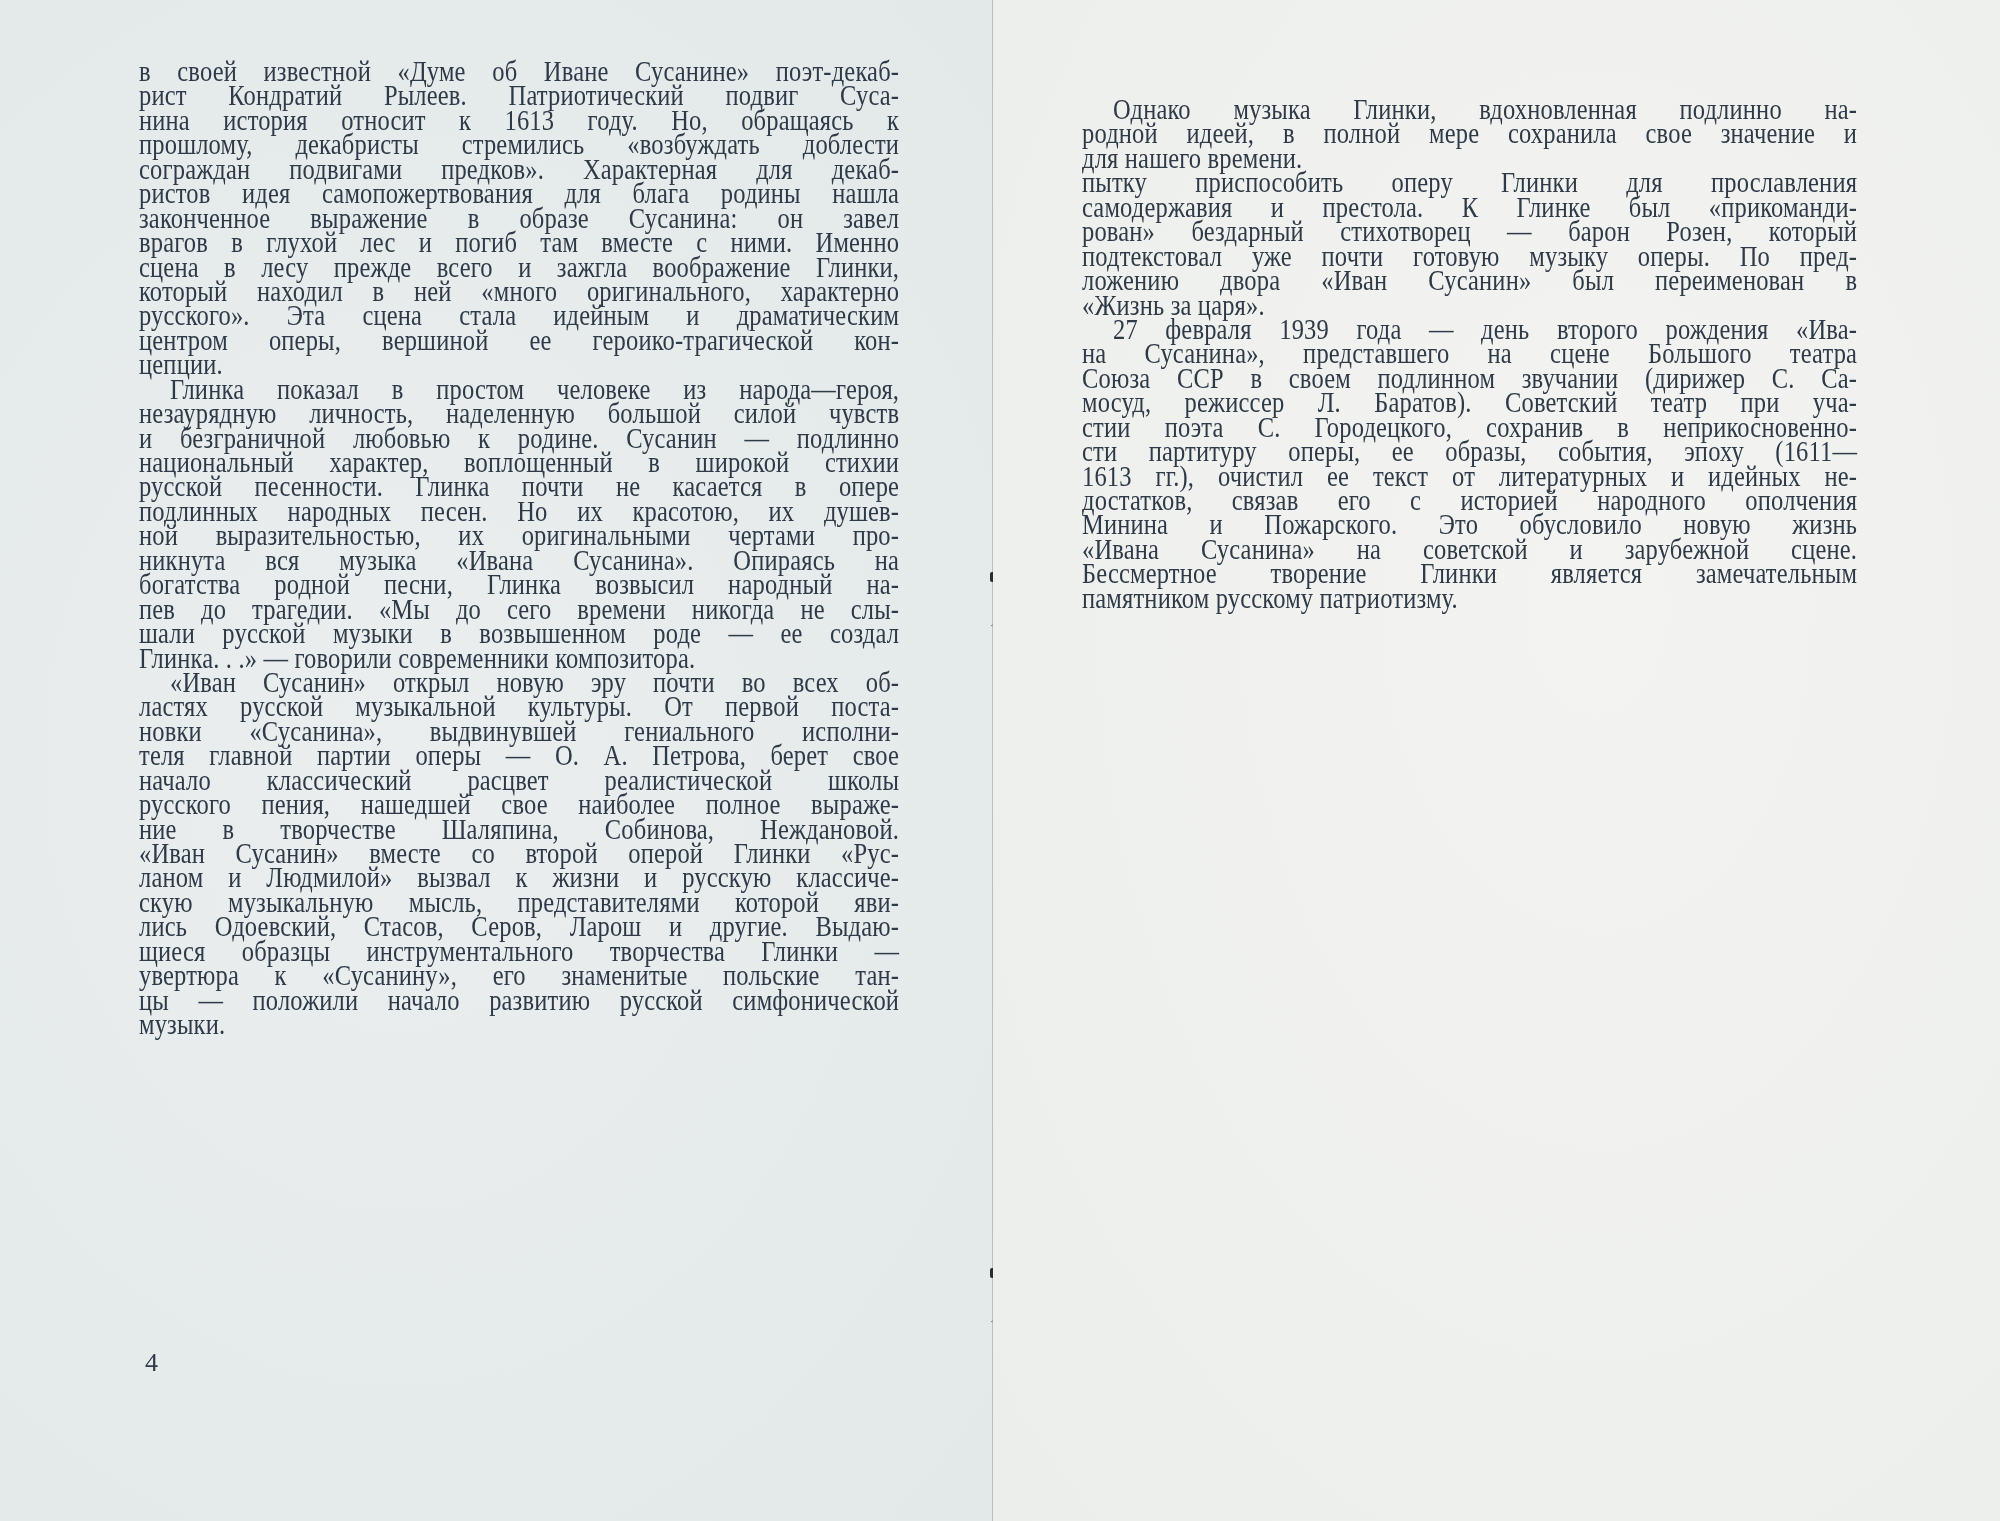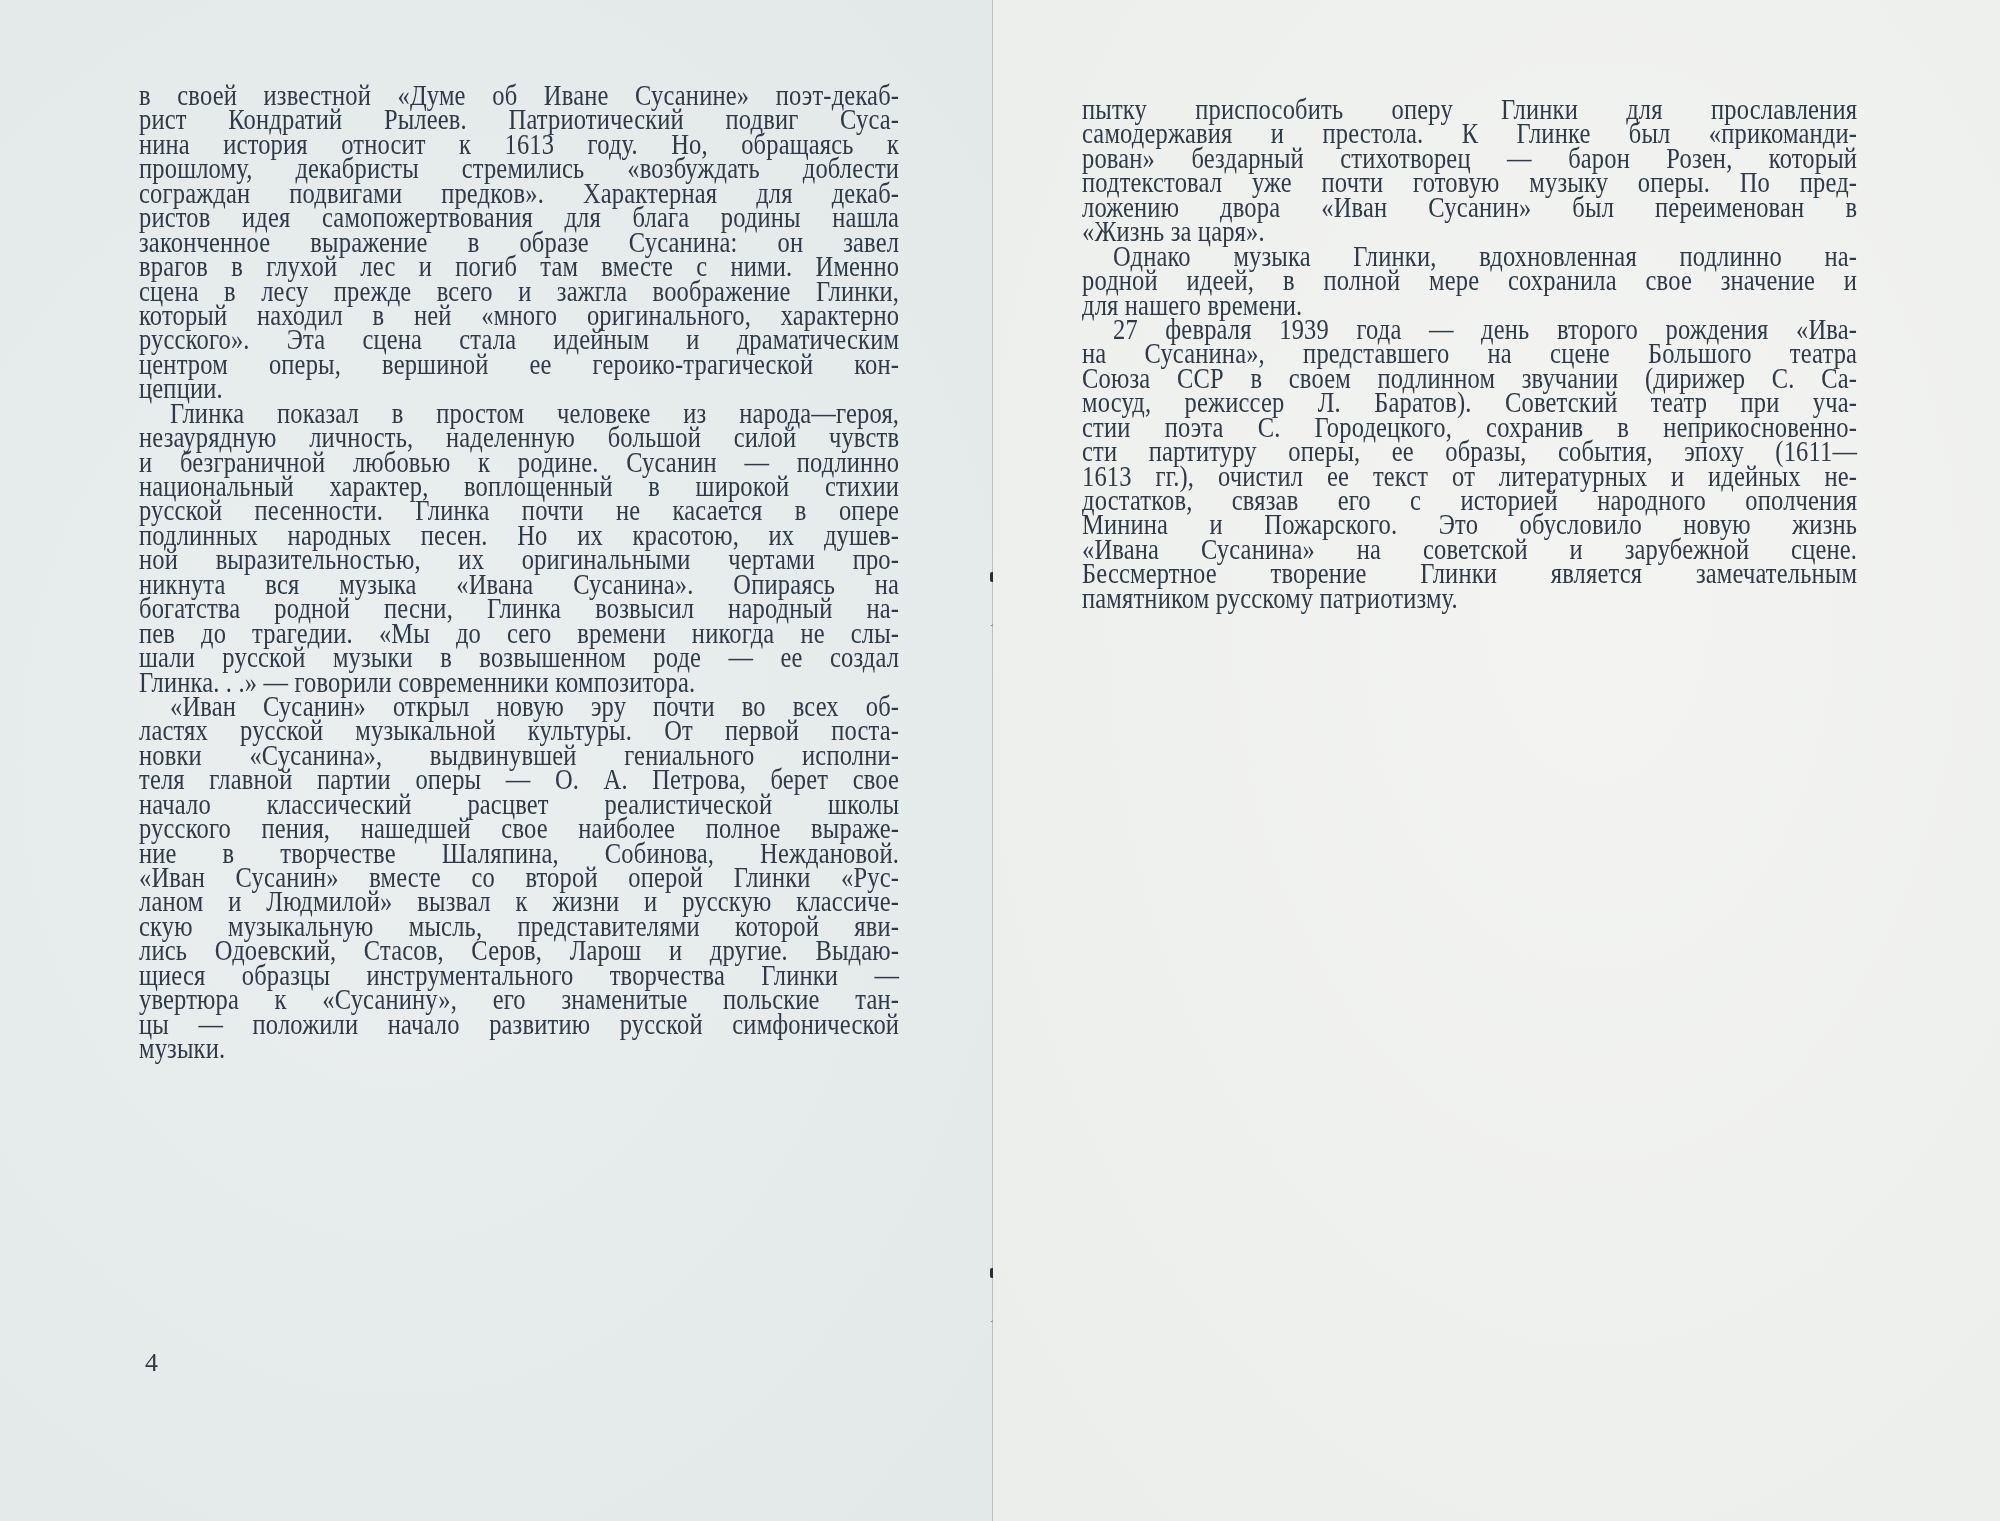--- a/index.html
+++ b/index.html
@@ -59,21 +59,21 @@
     .text-block {
       position: absolute;
       font-family: "Liberation Serif", "DejaVu Serif", serif;
       color: #2f3a48;
       font-size: 28.5px;
       line-height: 24.45px;
       letter-spacing: 0.2px;
     }
     .text-left {
       left: 139px;
-      top: 84px;
+      top: 60px;
       width: 760px;
     }
     .text-right {
       left: 1082px;
       top: 98px;
       width: 775px;
     }
     .line {
       display: block;
       height: 24.45px;
@@ -155,31 +155,31 @@
     <div class="page-number">4</div>
   </div>
   <div class="gutter-line"></div>
   <div class="staple" style="top:572px"></div>
   <div class="staple-mark" style="top:622px"></div>
   <div class="staple" style="top:1268px"></div>
   <div class="staple-mark" style="top:1318px"></div>
   <div class="page page-right">
     <div class="text-block text-right" id="right-text" style="left:89px">
         <div>
+          <span class="line indent">Однако музыка Глинки, вдохновленная подлинно на-</span>
+          <span class="line">родной идеей, в полной мере сохранила свое значение и</span>
+          <span class="line last">для нашего времени.</span>
+        </div>
+        <div>
           <span class="line">пытку приспособить оперу Глинки для прославления</span>
           <span class="line">самодержавия и престола. К Глинке был «прикоманди-</span>
           <span class="line">рован» бездарный стихотворец — барон Розен, который</span>
           <span class="line">подтекстовал уже почти готовую музыку оперы. По пред-</span>
           <span class="line">ложению двора «Иван Сусанин» был переименован в</span>
           <span class="line last">«Жизнь за царя».</span>
-        </div>
-        <div>
-          <span class="line indent">Однако музыка Глинки, вдохновленная подлинно на-</span>
-          <span class="line">родной идеей, в полной мере сохранила свое значение и</span>
-          <span class="line last">для нашего времени.</span>
         </div>
         <div>
           <span class="line indent">27 февраля 1939 года — день второго рождения «Ива-</span>
           <span class="line">на Сусанина», представшего на сцене Большого театра</span>
           <span class="line">Союза ССР в своем подлинном звучании (дирижер С. Са-</span>
           <span class="line">мосуд, режиссер Л. Баратов). Советский театр при уча-</span>
           <span class="line">стии поэта С. Городецкого, сохранив в неприкосновенно-</span>
           <span class="line">сти партитуру оперы, ее образы, события, эпоху (1611—</span>
           <span class="line">1613 гг.), очистил ее текст от литературных и идейных не-</span>
           <span class="line">достатков, связав его с историей народного ополчения</span>

